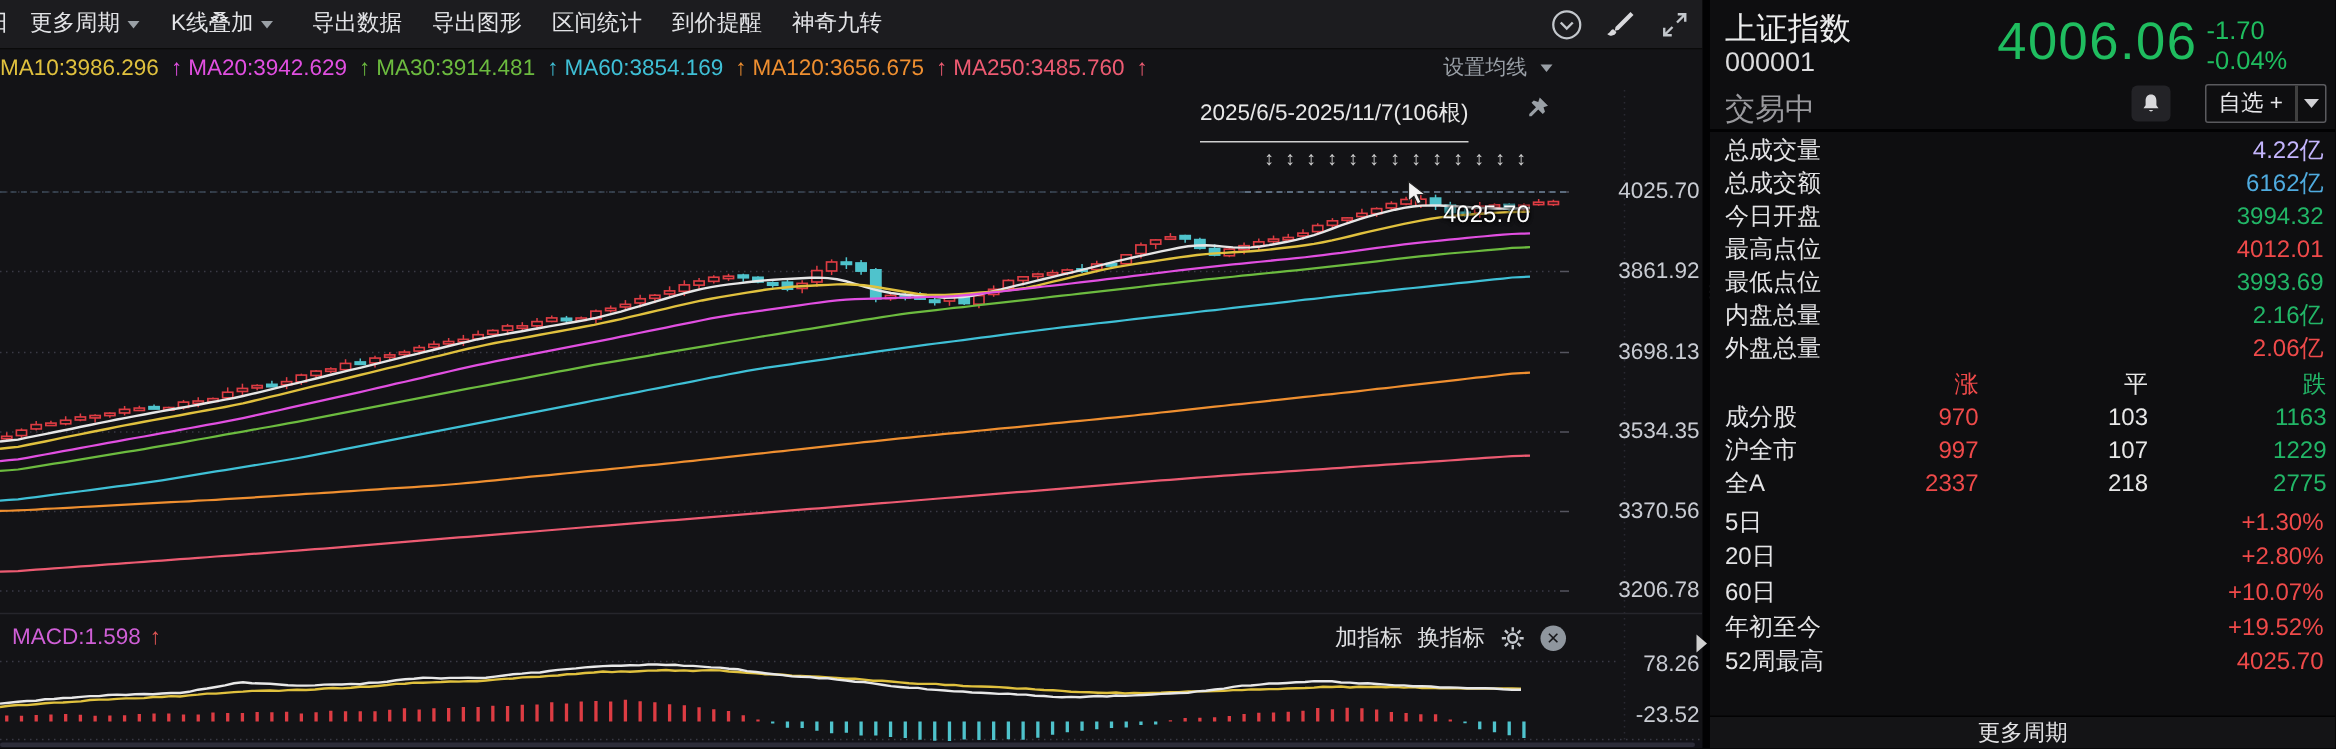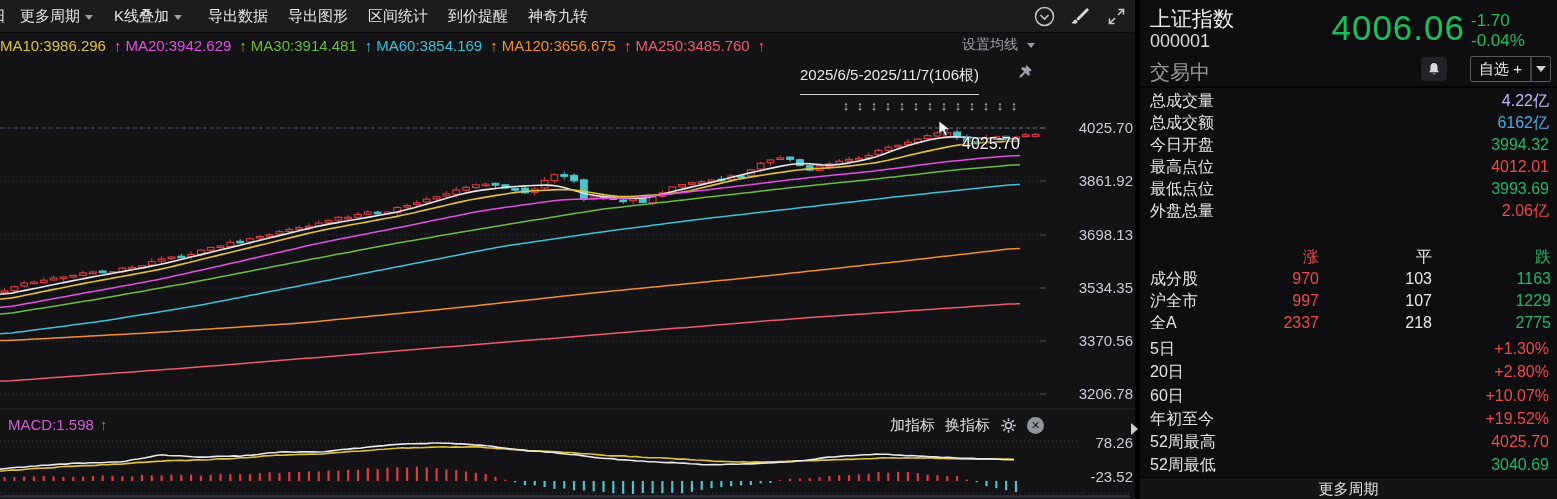--- a/index.html
+++ b/index.html
@@ -567,20 +567,24 @@
         </div>
         <div class="stat-row">
           <span class="stat-label">最高点位</span>
           <span class="stat-value" style="color: rgb(239, 74, 74);">4012.01</span>
         </div>
         <div class="stat-row">
           <span class="stat-label">最低点位</span>
           <span class="stat-value" style="color: rgb(34, 182, 103);">3993.69</span>
         </div>
         <div class="stat-row">
+          <span class="stat-label">内盘总量</span>
+          <span class="stat-value" style="color: rgb(34, 182, 103);">2.16亿</span>
+        </div>
+        <div class="stat-row">
           <span class="stat-label">外盘总量</span>
           <span class="stat-value" style="color: rgb(239, 74, 74);">2.06亿</span>
         </div>
       </div>
     <div id="p-breadth">
         <div class="br-row">
           <span class="br-c1" style="color: rgb(239, 74, 74);">涨</span>
           <span class="br-c2" style="color: rgb(232, 232, 232);">平</span>
           <span class="br-c3" style="color: rgb(34, 182, 103);">跌</span>
         </div>
@@ -617,22 +621,18 @@
           <span class="stat-value" style="color: rgb(239, 74, 74);">+10.07%</span>
         </div>
         <div class="pd-row">
           <span class="stat-label">年初至今</span>
           <span class="stat-value" style="color: rgb(239, 74, 74);">+19.52%</span>
         </div>
         <div class="pd-row">
           <span class="stat-label">52周最高</span>
           <span class="stat-value" style="color: rgb(239, 74, 74);">4025.70</span>
         </div>
-        <div class="pd-row">
-          <span class="stat-label">52周最低</span>
-          <span class="stat-value" style="color: rgb(34, 182, 103);">3040.69</span>
-        </div>
       </div>
 
     <div id="p-fdiv"></div>
     <div id="p-footer">更多周期</div>
   </div>
 </div>
 
 </body></html>

